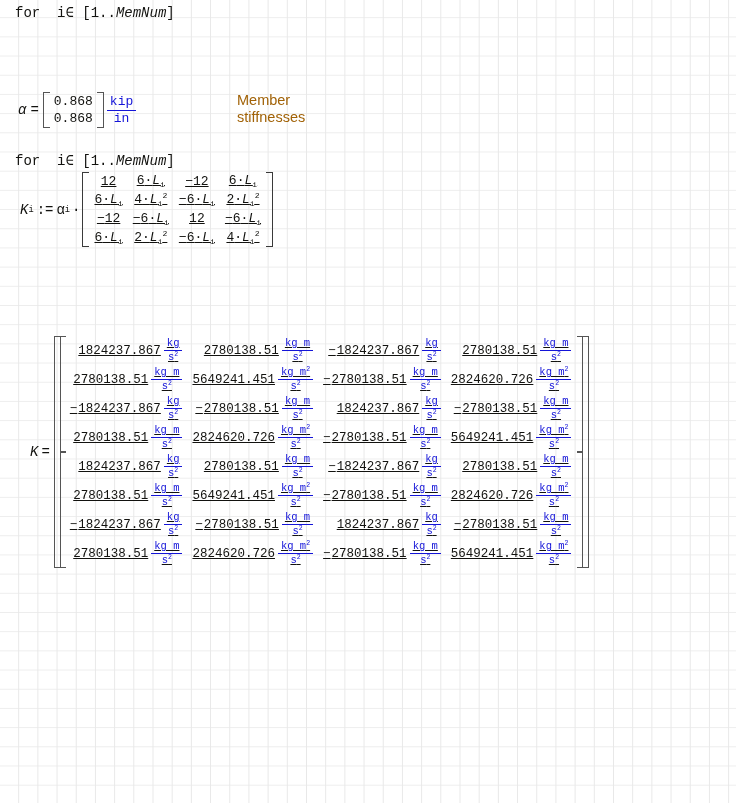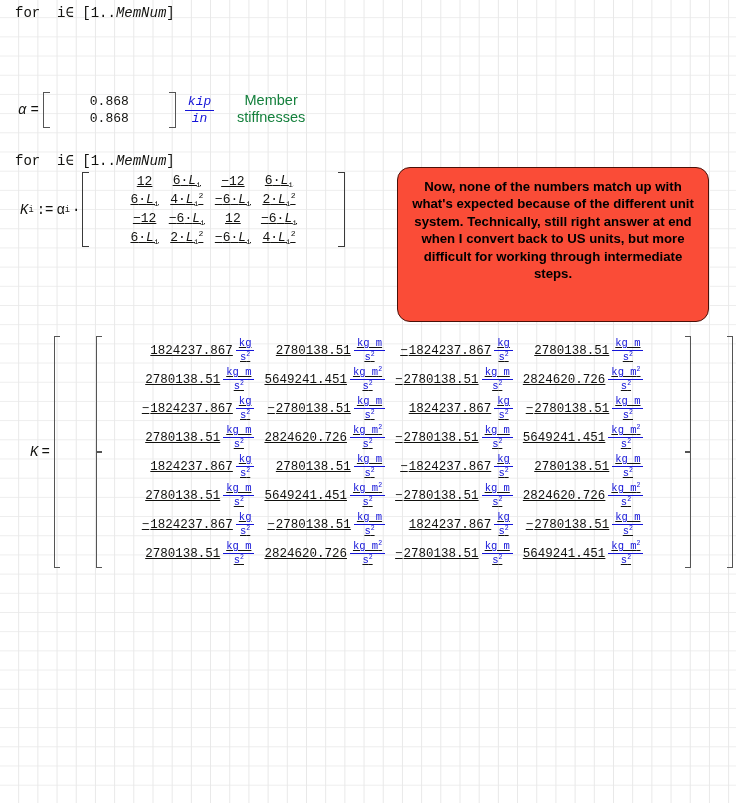--- a/index.html
+++ b/index.html
@@ -34,21 +34,21 @@
 
   
   .frac{display:inline-flex;flex-direction:column;align-items:center;
         vertical-align:middle;line-height:1.02;margin:0 2px;}
   .frac > .num{padding:0 3px;}
   .frac > .den{padding:0 3px;}
   .frac > .bar{width:100%;height:1px;background:#12120f;margin:1px 0;}
   .frac.u > .bar{background:#1414d8;}
 
   
-  .brk{display:inline-flex;align-items:center;vertical-align:middle;gap:36px;}
+  .brk{display:inline-flex;align-items:center;vertical-align:middle;}
   .brk > .bl,.brk > .br{width:6px;border:1px solid #3a3a3a;align-self:stretch;}
   .brk > .bl{border-right:none;}
   .brk > .br{border-left:none;}
   .brk > .bd{display:flex;flex-direction:column;justify-content:center;}
 
   .brkthin > .bl,.brkthin > .br{border-color:#555;}
 
   
   .m4{display:grid;grid-template-columns:repeat(4,auto);align-items:center;}
   .m4 > div{padding:1px 5px;text-align:center;text-decoration:underline;}
@@ -69,26 +69,25 @@
     font-family:"Liberation Sans", sans-serif;
     font-weight:bold;
     font-size:13.2px;
     line-height:17.4px;
     text-align:center;
     padding:10px 12px 8px 12px;
     z-index:5;
   }
   #memnote{
     position:absolute;
-    color:#15803d;
+    color:#a16207;
     font-family:"Liberation Sans", sans-serif;
     font-size:14.5px;
     line-height:17px;
     white-space:pre-line;
-    text-align:center;
   }
 </style>
 </head>
 <body>
 
 <div id="grid"></div>
 
 <div id="sheet">
 
   <div class="abs mj mono" id="alpha-for" style="left:15px;top:4px;font-size:14px;">
@@ -102,21 +101,21 @@
     <span class="mono it">α</span>
     <span class="mono" style="margin:0 4px;">=</span>
     <span class="brk brkthin">
       <span class="bl"></span>
       <span class="bd mono" style="font-size:13px;line-height:17px;padding:1px 4px;">
         <span>0.868</span>
         <span>0.868</span>
       </span>
       <span class="br"></span>
     </span>
-    <span class="frac u mono unit" style="font-size:13px;margin-left:9px;font-style:italic;">
+    <span class="frac u mono unit" style="font-size:13px;margin-left:3px;">
       <span class="num">kip</span>
       <span class="bar"></span>
       <span class="den">in</span>
     </span>
   </div>
 
   <div id="memnote" style="left:237px;top:92px;">Member
 stiffnesses</div>
 
   <div class="abs mj mono" id="k-for" style="left:15px;top:152px;font-size:14px;">
@@ -151,21 +150,20 @@
             <div><span>6</span><span>·</span><span class="it">L</span><span class="sub">i</span></div>
             <div><span>2</span><span>·</span><span class="it">L</span><span class="sub">i</span><span class="sup">2</span></div>
             <div><span>−</span><span>6</span><span>·</span><span class="it">L</span><span class="sub">i</span></div>
             <div><span>4</span><span>·</span><span class="it">L</span><span class="sub">i</span><span class="sup">2</span></div>
           </div>
       </span>
       <span class="br"></span>
     </span>
   </div>
 
-  <div id="note" style="left:397px;top:167px;width:312px;height:155px;">Now, none of the numbers match up with what's expected because of the different unit system. Technically, still right answer at end when I convert back to US units, but more difficult for working through intermediate steps.</div>
 
   <div class="abs mj" id="k-res" style="left:30px;top:336px;display:flex;align-items:center;">
     <span class="mono it" style="font-size:14px;">K</span>
     <span class="mono" style="font-size:14px;margin:0 4px 0 3px;">=</span>
     <span class="brk brkthin" id="outer-bracket">
       <span class="bl" style="width:5px;"></span>
       <span class="bd" id="k-blocks" style="gap:0px;">
           <span class="brk brkthin">
             <span class="bl" style="width: 5px;"></span>
             <span class="bd">

